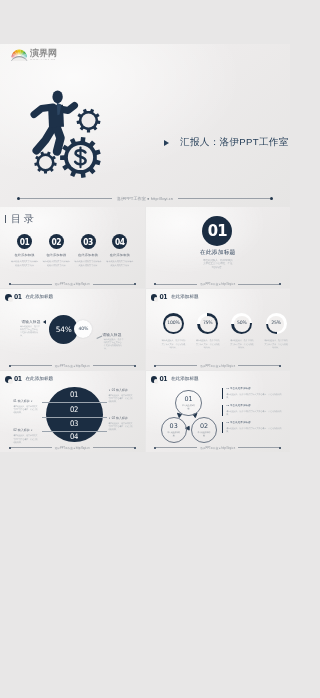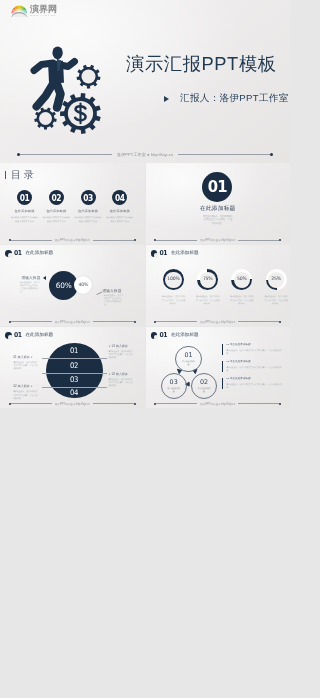--- a/index.html
+++ b/index.html
@@ -3,21 +3,21 @@
 <meta charset="utf-8">
 <style>
   html,body{margin:0;padding:0;}
   body{width:290px;height:698px;background:#e8e7e7;-webkit-font-smoothing:antialiased;font-family:"Liberation Sans","DejaVu Sans",sans-serif;overflow:hidden;}
   .page{position:relative;width:290px;height:698px;opacity:0.9999;}
   .slide{position:relative;overflow:hidden;
     background:
       radial-gradient(ellipse at 25% 20%, rgba(255,255,255,0.75), rgba(255,255,255,0) 55%),
       linear-gradient(140deg,#f3f2f1 0%, #edebeb 48%, #e6e5e4 100%);
   }
-  .cover{width:290px;height:163px;}
+  .cover{width:290px;height:163px;margin-top:44px;}
   .grid{display:flex;flex-wrap:wrap;width:290px;}
   .half{width:144.5px;height:81.2px;margin:0 0 0.6px 0;}
   .half:nth-child(odd){margin-right:1px;}
 
   
   .wm{position:absolute;left:11px;top:5px;display:flex;align-items:flex-end;gap:2.5px;z-index:9;}
   .wm .fan{width:16.5px;height:12.4px;}
   .wm .txt{display:flex;flex-direction:column;line-height:1;}
   .wm .b{font-size:9px;color:#8a8a8a;letter-spacing:0px;font-weight:700;}
   .wm .s{font-size:2.4px;color:#b6b6b6;letter-spacing:.8px;margin-top:0.6px;}
@@ -190,21 +190,20 @@
         <path d="M78.1 46.6 L80.5 47.0 L79.9 50.1 L77.5 49.7 L75.8 52.7 L77.4 54.6 L74.9 56.6 L73.4 54.8 L70.1 56.0 L70.1 58.4 L66.9 58.4 L66.9 56.0 L63.6 54.8 L62.1 56.6 L59.6 54.6 L61.2 52.7 L59.5 49.7 L57.1 50.1 L56.5 47.0 L58.9 46.6 L59.5 43.2 L57.4 41.9 L59.0 39.2 L61.1 40.4 L63.8 38.2 L62.9 35.9 L65.9 34.8 L66.8 37.1 L70.2 37.1 L71.1 34.8 L74.1 35.9 L73.2 38.2 L75.9 40.4 L78.0 39.2 L79.6 41.9 L77.5 43.2 Z"></path>
       </g>
       <circle cx="68.5" cy="46.5" r="7.0" fill="#eeecec"></circle>
 
       <g fill="#1d3149">
         <path d="M32.4 94.3 L33.8 96.0 L31.5 98.0 L30.1 96.3 L27.0 97.4 L27.0 99.6 L24.0 99.6 L24.0 97.4 L20.9 96.3 L19.5 98.0 L17.2 96.0 L18.6 94.3 L17.0 91.5 L14.8 91.9 L14.3 89.0 L16.5 88.6 L17.1 85.4 L15.1 84.2 L16.6 81.7 L18.6 82.8 L21.1 80.7 L20.3 78.6 L23.1 77.6 L23.9 79.6 L27.1 79.6 L27.9 77.6 L30.7 78.6 L29.9 80.7 L32.4 82.8 L34.4 81.7 L35.9 84.2 L33.9 85.4 L34.5 88.6 L36.7 89.0 L36.2 91.9 L34.0 91.5 Z"></path>
       </g>
       <circle cx="25.5" cy="88.5" r="6.5" fill="#eeecec"></circle>
     </svg>
 
-    <div class="cv-title">演示汇报PPT模板</div>
     <div class="cv-sub">
       <span class="cv-tri"></span>
       <span>汇报人：洛伊PPT工作室</span>
     </div>
 
     <div class="ftr">
       <span class="dt"></span>
       <span class="ln"></span>
       <span class="tx">洛伊PPT工作室 ● http://loyi.cn</span>
       <span class="ln"></span>
@@ -274,21 +273,21 @@
       </div>
     </div>
 
     <div class="slide half">
       <div class="hd">
         <span class="pie"></span>
         <span class="no">01</span>
         <span class="tt">在此添加标题</span>
       </div>
       <div class="p2-main">
-          <span>60%</span>
+          <span>54%</span>
         </div>
       <div class="p2-sec">
           <span>40%</span>
         </div>
       <div class="p2-lbl pl">请输入标题</div>
       <div class="p2-desc pdl">请在此处输入一段非常细的文字在正文中心一个足以写的说明的内容。</div>
       <span class="p2-tri"></span>
       <div class="p2-lbl pr">请输入标题</div>
       <div class="p2-desc pdr">请在此处输入一段非常细的文字在正文中心一个足以写的说明的内容。</div>
       <span class="p2-ptr"></span>

